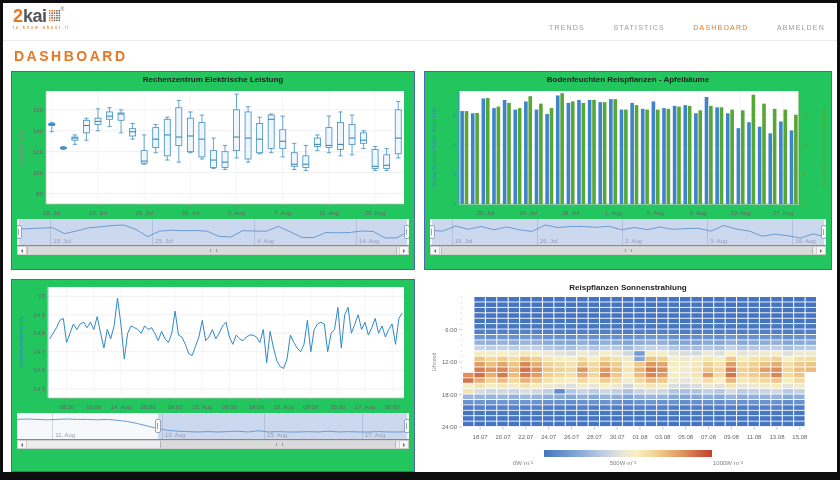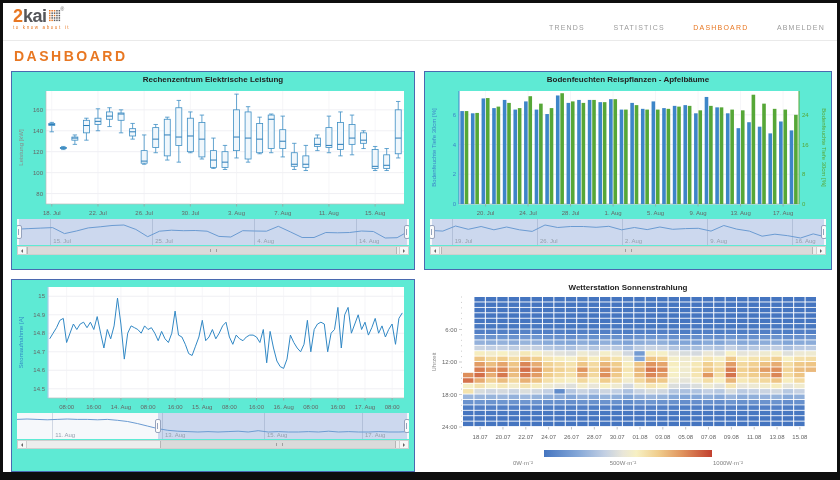--- a/index.html
+++ b/index.html
@@ -12,21 +12,21 @@
   .logo .l1{color:#e87722;font-size:18px;font-weight:bold;}
   .logo .l2{color:#55565a;font-size:18px;font-weight:bold;letter-spacing:-0.5px;}
   .logo .dots{display:inline-block;vertical-align:baseline;margin-left:2px;}
   .logo .reg{font-size:5px;color:#666;vertical-align:top;}
   .tagline{font-size:4.5px;color:#e87722;letter-spacing:1.6px;margin-top:1px;}
   nav{position:absolute;right:12px;top:13px;}
   nav a{font-size:7px;color:#9b9b9b;letter-spacing:1.2px;margin-left:24px;text-decoration:none;cursor:pointer;}
   nav a.active{color:#e87722;}
   .page-title{position:absolute;left:11px;top:45px;font-size:14px;font-weight:bold;color:#e87722;letter-spacing:2.5px;}
   
-  .panel{position:absolute;background:#5eead4;border:1px solid #4a69b0;box-sizing:border-box;}
+  .panel{position:absolute;background:#22c55e;border:1px solid #4a69b0;box-sizing:border-box;}
   .p1{left:8px;top:68px;width:404px;height:199px;}
   .p2{left:421px;top:68px;width:408px;height:199px;}
   .p3{left:8px;top:276px;width:404px;height:193px;}
   .p4{left:421px;top:276px;width:408px;height:193px;border-color:transparent;background:#fff;}
   .panel h3{margin:3px 0 0;text-align:center;font-size:8px;color:#222;font-weight:bold;}
   svg.chart{display:block;margin:1px auto 0;}
   svg text{font-family:"Liberation Sans",sans-serif;}
   
   .navigator{position:relative;margin:2px 5px 0;height:26px;background:#f6f8fb;overflow:hidden;cursor:ew-resize;}
   .nav-sel{position:absolute;top:0;bottom:0;background:#ccd8ee;}
@@ -611,21 +611,21 @@
         <div class="sb-arrow right">
           <span class="tri r"></span>
         </div>
         <div class="sb-thumb" style="left: 141.92px; width: 236.592px;">
           <div class="sb-grip"></div>
         </div>
       </div>
   </section>
 
   <section class="panel p4">
-    <h3>Wetterstation Sonnenstrahlung</h3>
+    <h3>Reispflanzen Sonnenstrahlung</h3>
     <svg class="chart" id="c3" width="398" height="150">
         <rect x="34.00" y="79.83" width="10.42" height="4.52" fill="rgb(222,143,91)"></rect>
         <rect x="34.00" y="85.25" width="10.42" height="4.52" fill="rgb(212,115,76)"></rect>
         <rect x="34.00" y="90.67" width="10.42" height="4.52" fill="rgb(245,239,198)"></rect>
         <rect x="34.00" y="96.08" width="10.42" height="4.52" fill="rgb(244,227,174)"></rect>
         <rect x="34.00" y="101.50" width="10.42" height="4.52" fill="rgb(155,182,220)"></rect>
         <rect x="34.00" y="106.92" width="10.42" height="4.52" fill="rgb(107,147,206)"></rect>
         <rect x="34.00" y="112.33" width="10.42" height="4.52" fill="rgb(78,125,196)"></rect>
         <rect x="34.00" y="117.75" width="10.42" height="4.52" fill="rgb(69,117,192)"></rect>
         <rect x="34.00" y="123.17" width="10.42" height="4.52" fill="rgb(69,117,192)"></rect>

